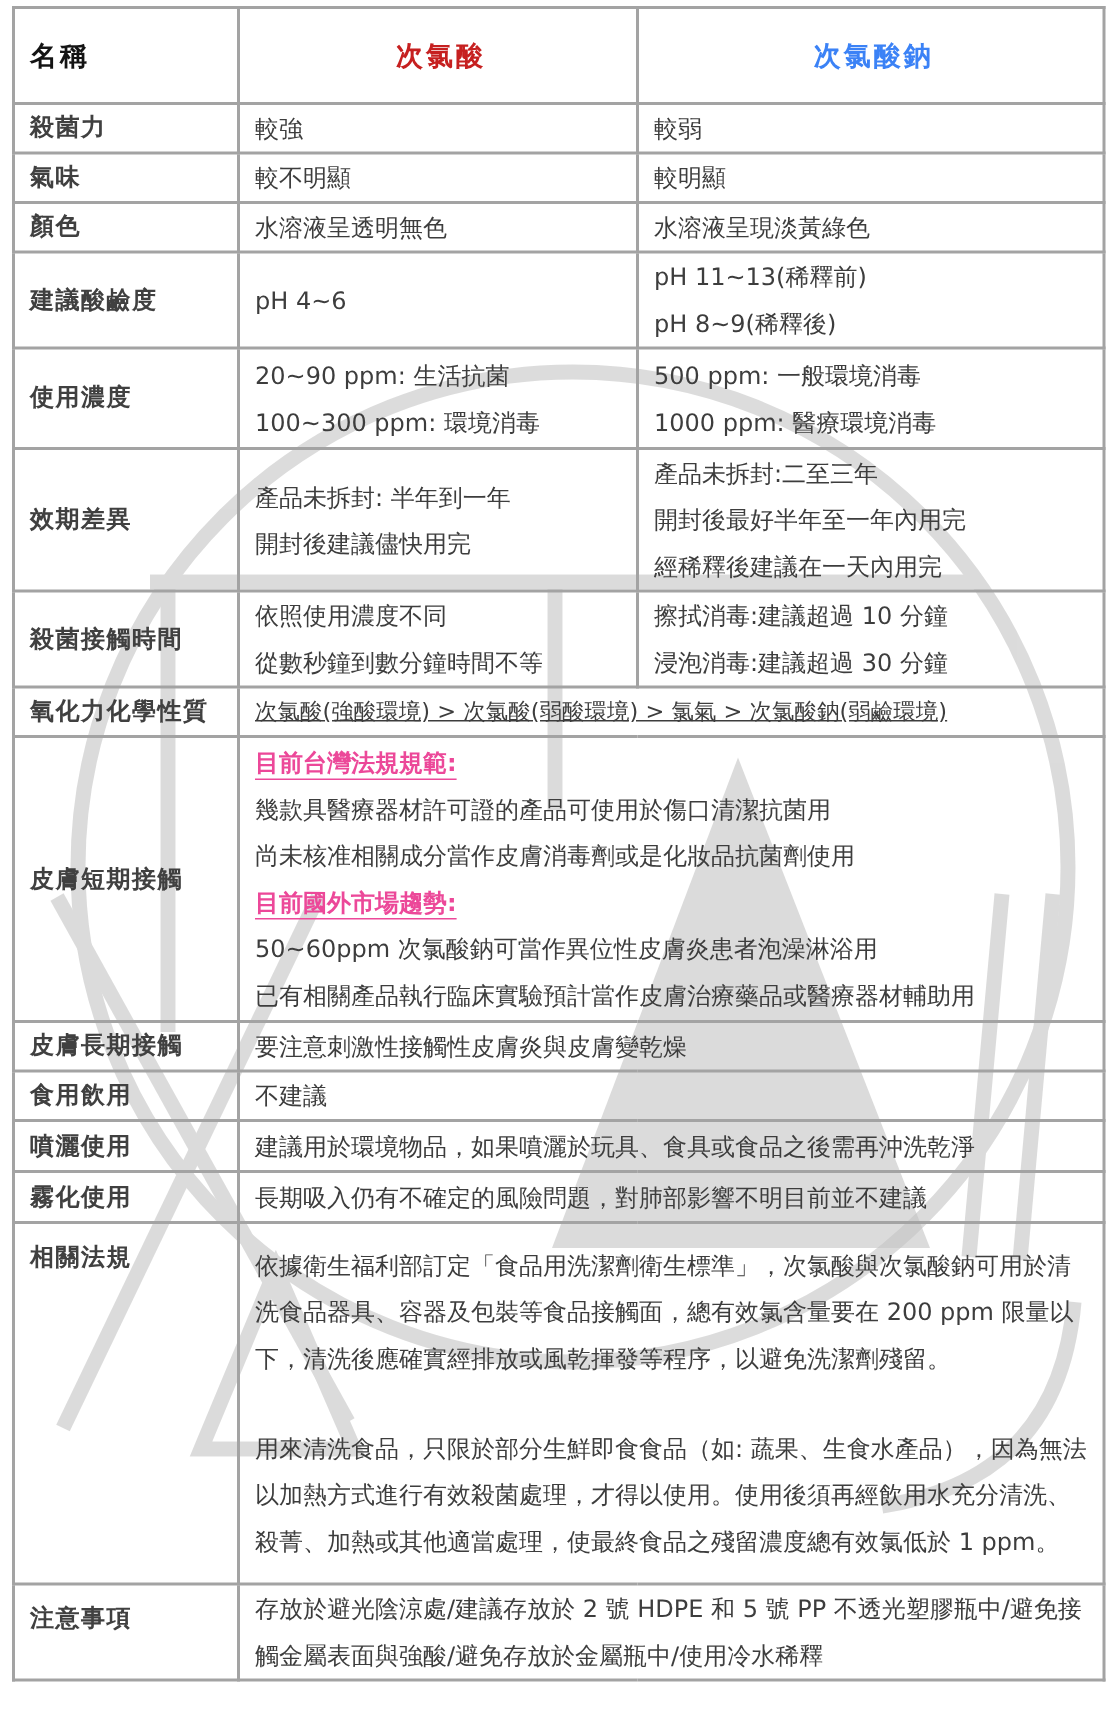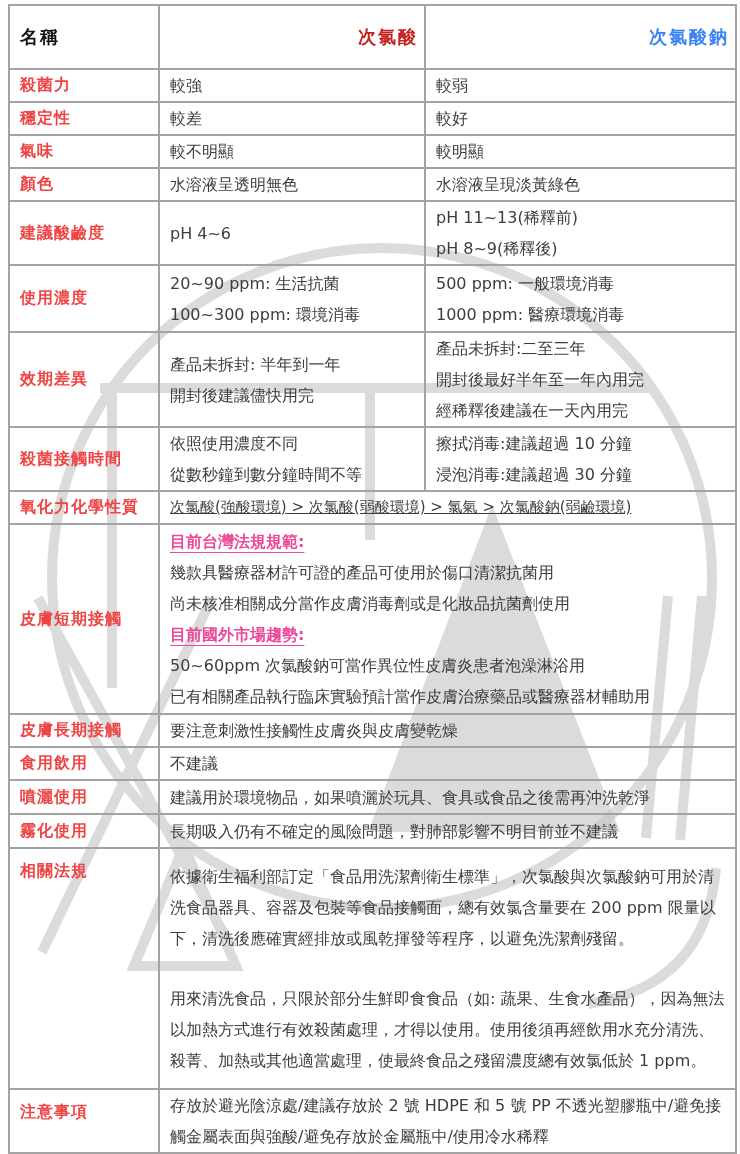--- a/index.html
+++ b/index.html
@@ -1,29 +1,29 @@
 <!DOCTYPE html>
 <html><head>
 <meta charset="utf-8">
 <style>
   html,body{margin:0;padding:0;background:#fff;}
   body{width:740px;height:1154px;font-family:"DejavU Sans","DejaVu Sans","Liberation Sans",sans-serif;}
   .page{position:relative;width:740px;height:1154px;overflow:hidden;background:#fff;}
   .watermark{position:absolute;left:0;top:0;z-index:0;}
   table.cmp{position:absolute;left:8px;top:4px;width:727px;z-index:1;border-collapse:collapse;table-layout:fixed;background:transparent;border:2px solid #1d1d1d;}
   .cmp th,.cmp td{border:2px solid #a3a3a3;vertical-align:middle;padding:0 6px 0 10px;background:transparent;overflow:hidden;}
-  .lbl{font-weight:bold;color:#ef4444;font-size:16px;letter-spacing:1px;}
+  .lbl{font-weight:bold;color:#404040;font-size:16px;letter-spacing:1px;}
   .val{color:#3d3d3d;font-size:16px;}
   .ln{height:31px;line-height:31px;white-space:nowrap;}
   .para{line-height:31px;}
   .gap{height:29px;}
   .hd{font-weight:bold;color:#ec4899;text-decoration:underline;text-underline-offset:5px;}
   .header-row th{font-size:18px;font-weight:bold;letter-spacing:2px;}
   .h-name{text-align:left;color:#141414;}
-  .h-mid,.h-right{text-align:right;}
+  .h-mid,.h-right{text-align:center;}
   .chem .ln{font-size:15px;letter-spacing:0;text-decoration:underline;}
 </style>
 </head>
 <body>
 
 <div class="page">
 
   <svg class="watermark" width="740" height="1154" viewBox="0 0 740 1154" xmlns="http://www.w3.org/2000/svg">
     <g stroke="#bfbfbf" stroke-width="10" fill="none" opacity="0.55">
       <circle cx="382" cy="578" r="330"></circle>
@@ -57,29 +57,20 @@
     <tr style="height:32px">
       <td class="lbl">殺菌力</td>
       <td class="val">
             <div class="ln">較強</div>
           </td>
       <td class="val">
             <div class="ln">較弱</div>
           </td>
     </tr>
 
-    <tr style="height:31px">
-      <td class="lbl">穩定性</td>
-      <td class="val">
-            <div class="ln">較差</div>
-          </td>
-      <td class="val">
-            <div class="ln">較好</div>
-          </td>
-    </tr>
 
     <tr style="height:32px">
       <td class="lbl">氣味</td>
       <td class="val">
             <div class="ln">較不明顯</div>
           </td>
       <td class="val">
             <div class="ln">較明顯</div>
           </td>
     </tr>

